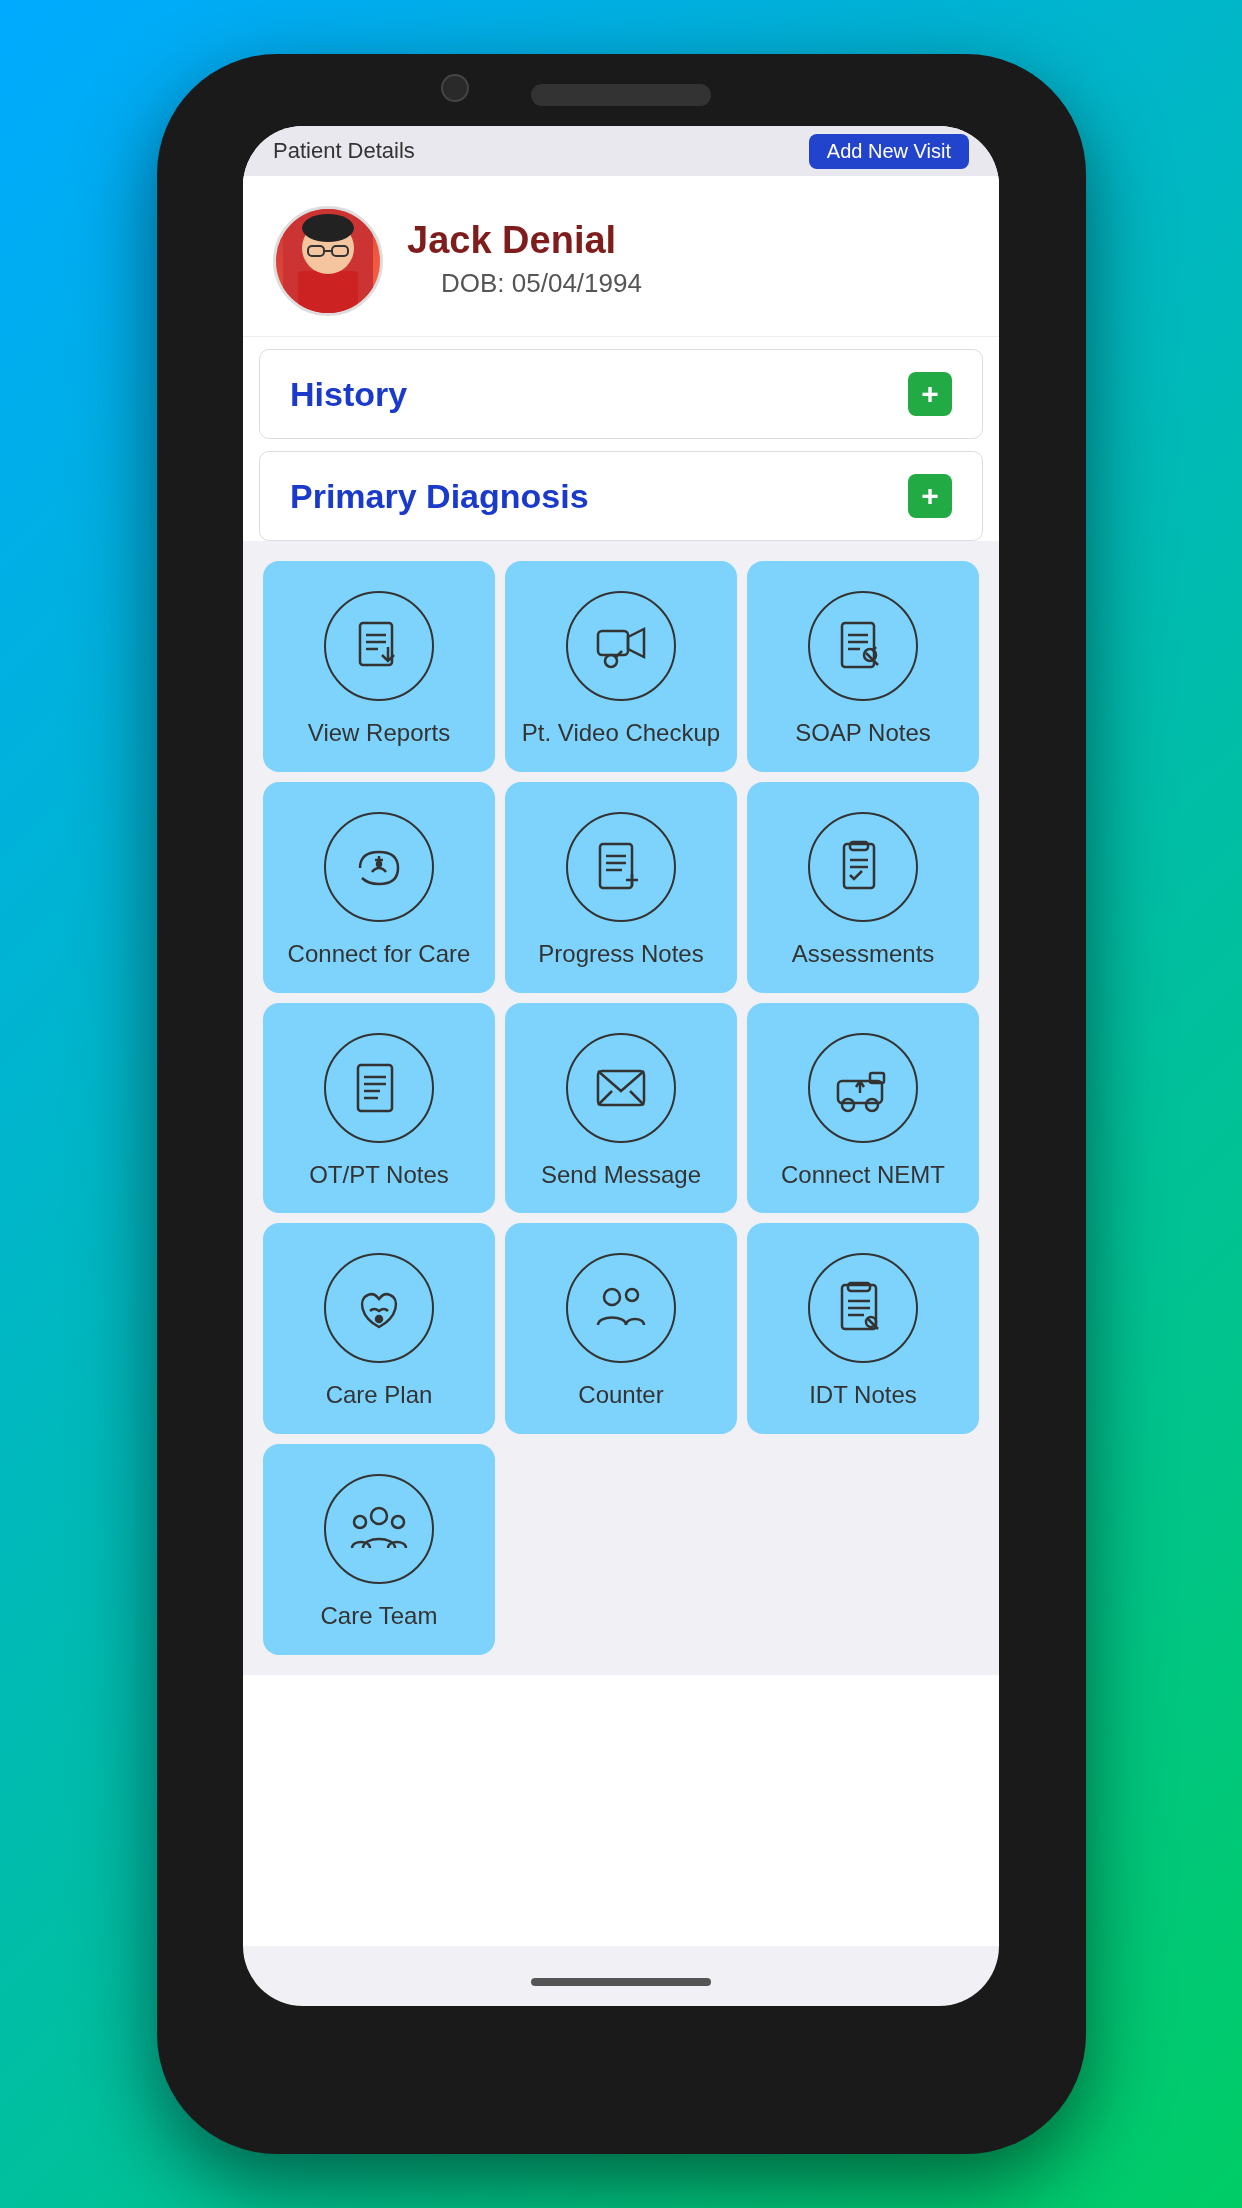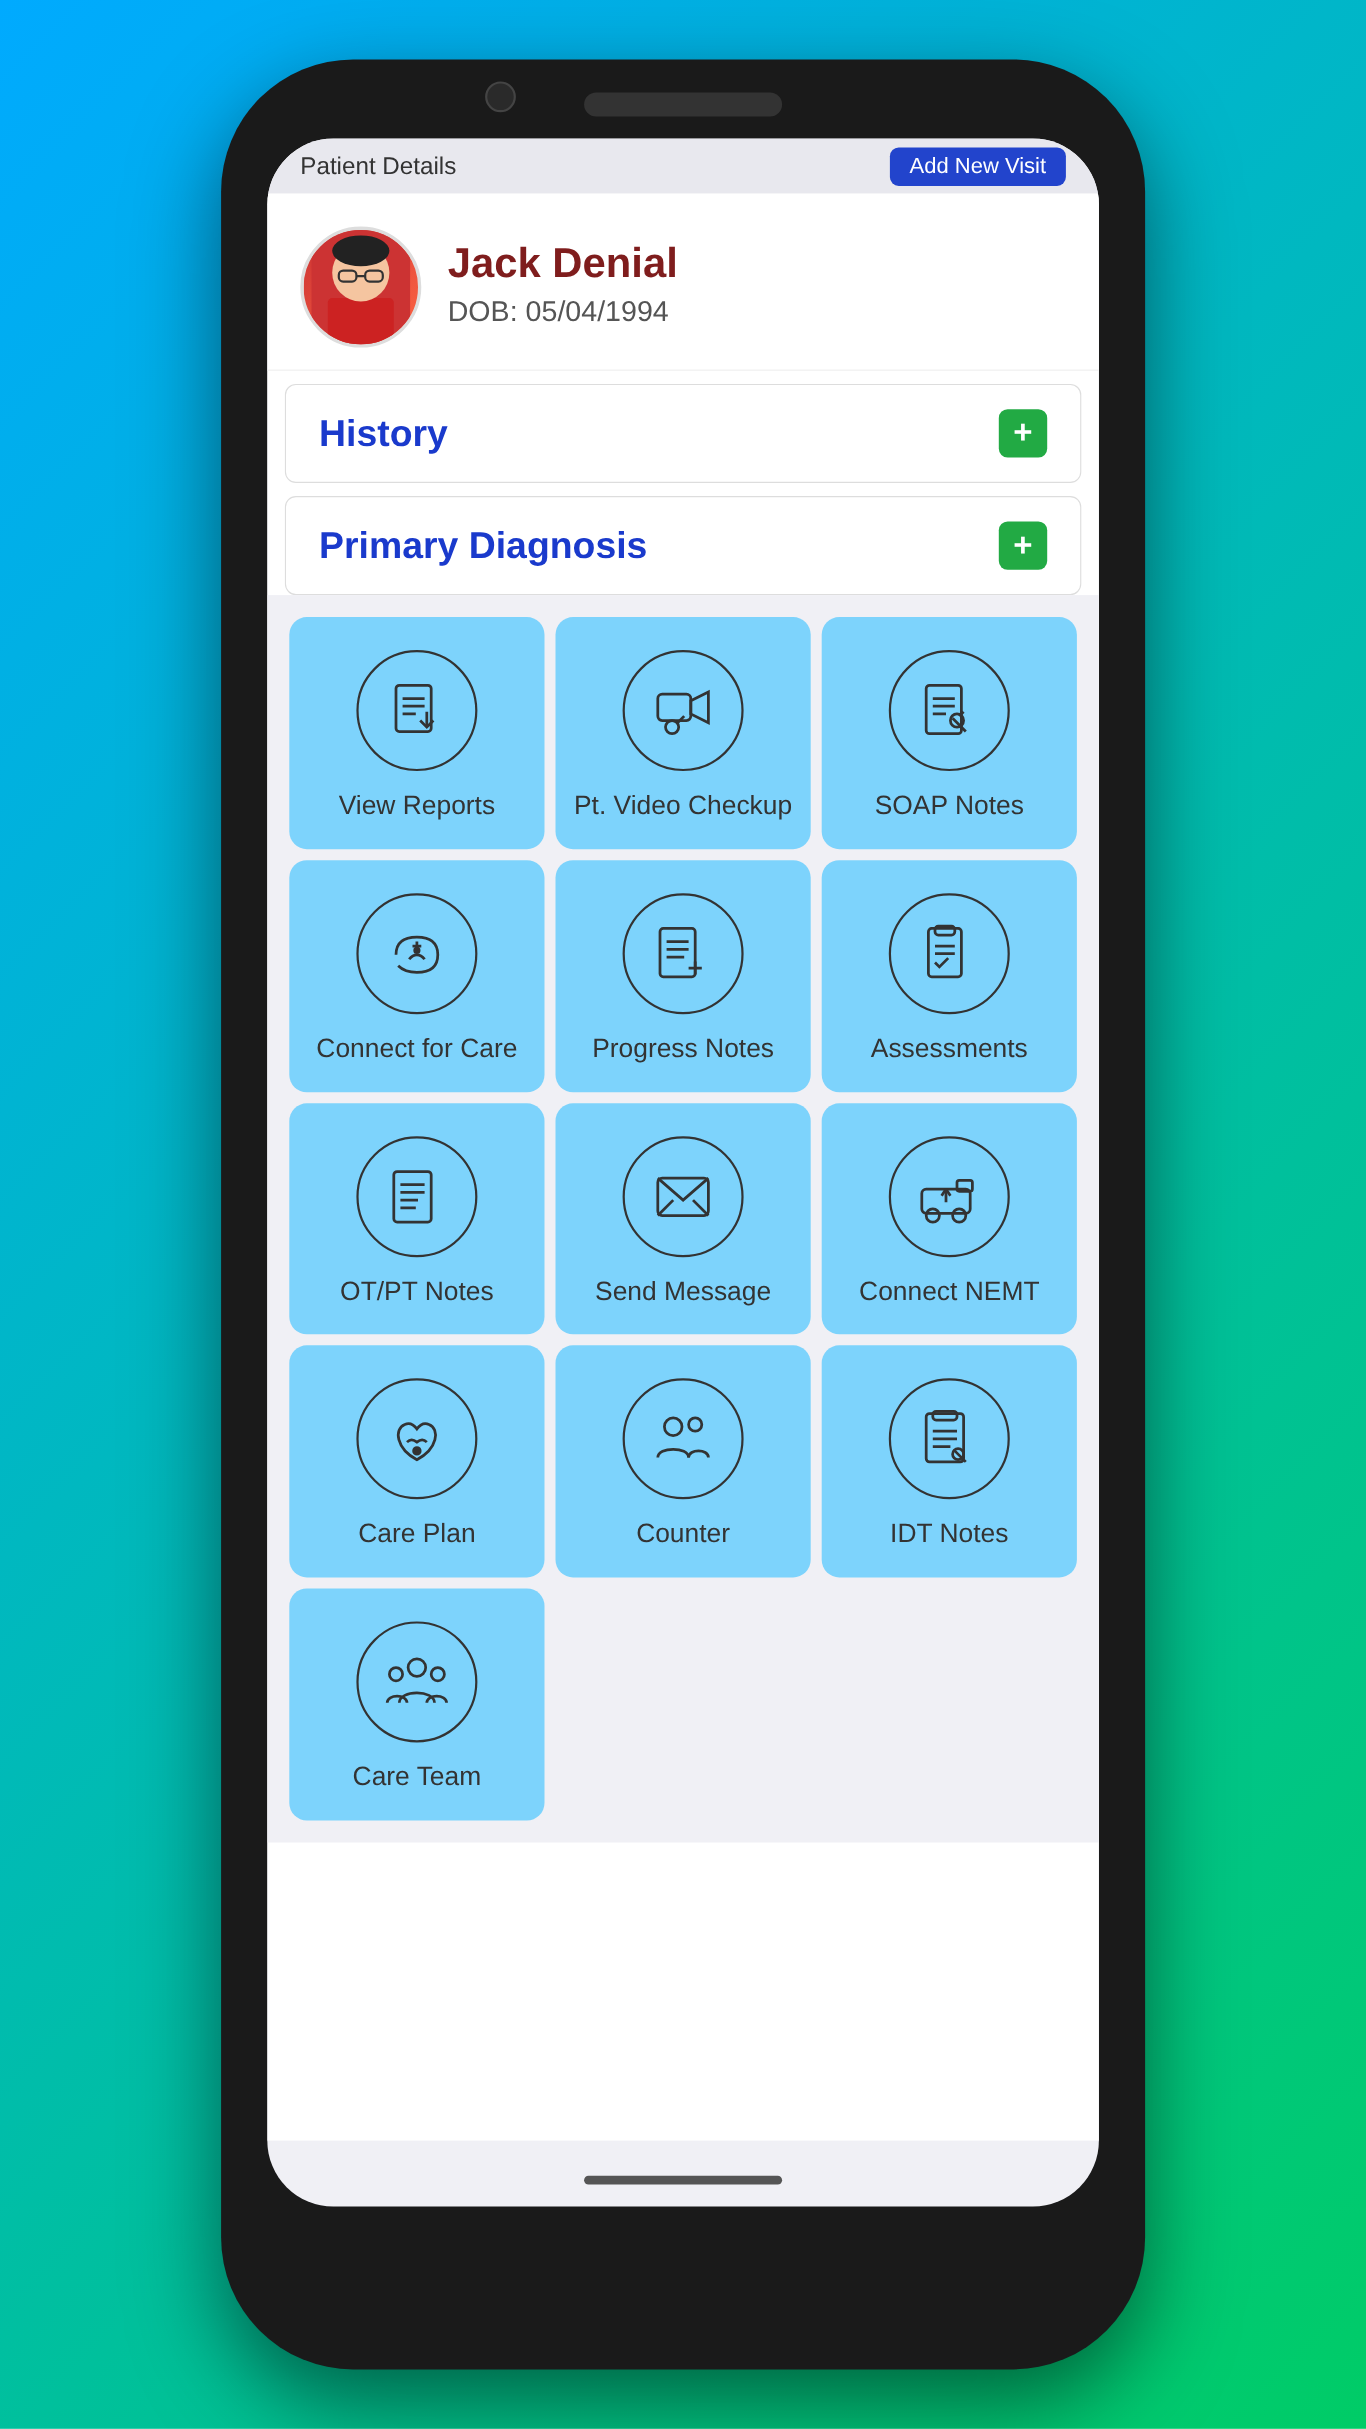--- a/index.html
+++ b/index.html
@@ -7,21 +7,21 @@
       width: 1242px;
       height: 2208px;
       background: linear-gradient(135deg, #00aaff 0%, #00cc66 100%);
       display: flex;
       align-items: center;
       justify-content: center;
       font-family: -apple-system, BlinkMacSystemFont, 'Helvetica Neue', Arial, sans-serif;
     }
 
     .phone-outer {
-      width: 840px;
+      width: 929px;
       height: 2100px;
       background: #1a1a1a;
       border-radius: 120px;
       position: relative;
       box-shadow: 0 30px 80px rgba(0,0,0,0.5);
       display: flex;
       flex-direction: column;
       align-items: center;
     }
 
@@ -106,20 +106,21 @@
       font-size: 38px;
       font-weight: 700;
       color: #7f1d1d;
       margin-bottom: 6px;
     }
 
     .patient-dob {
       font-size: 26px;
       color: #555;
       margin-bottom: 4px;
+      margin-left: 34px;
     }
 
     .patient-address {
       font-size: 26px;
       color: #555;
     }
 
     
     .section-header {
       background: white;

